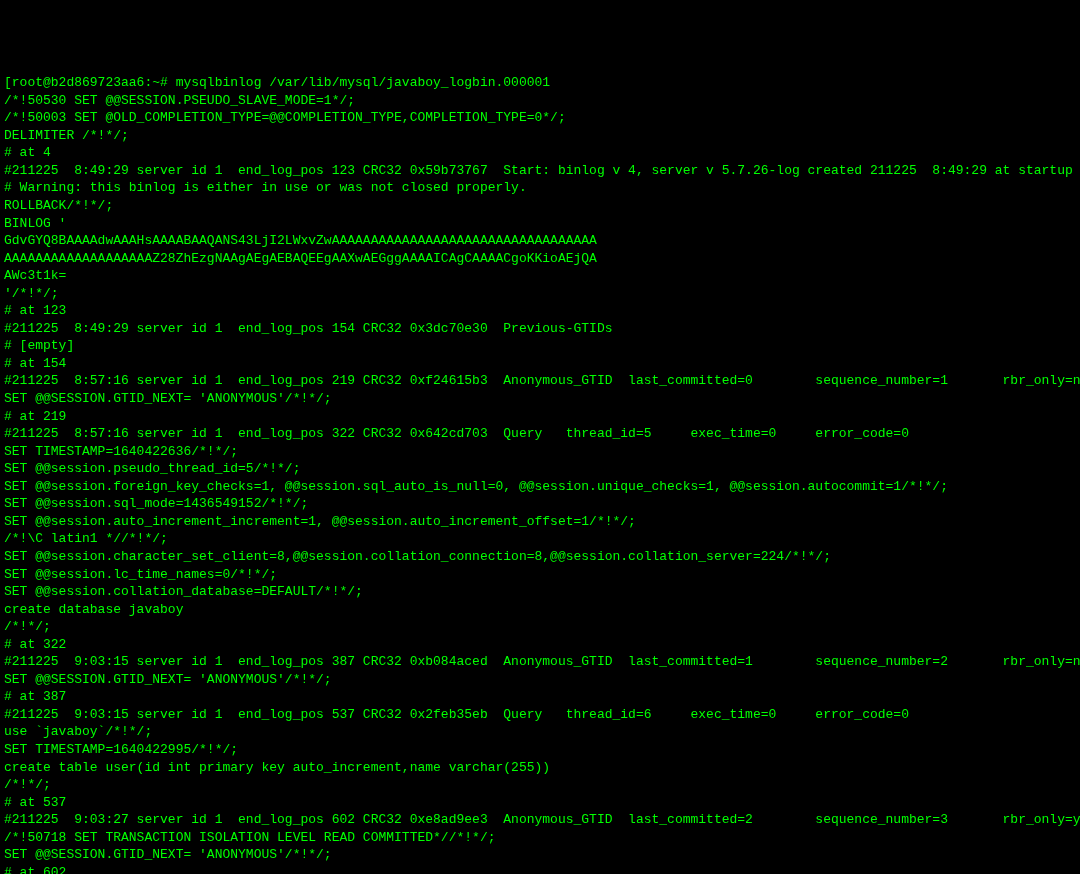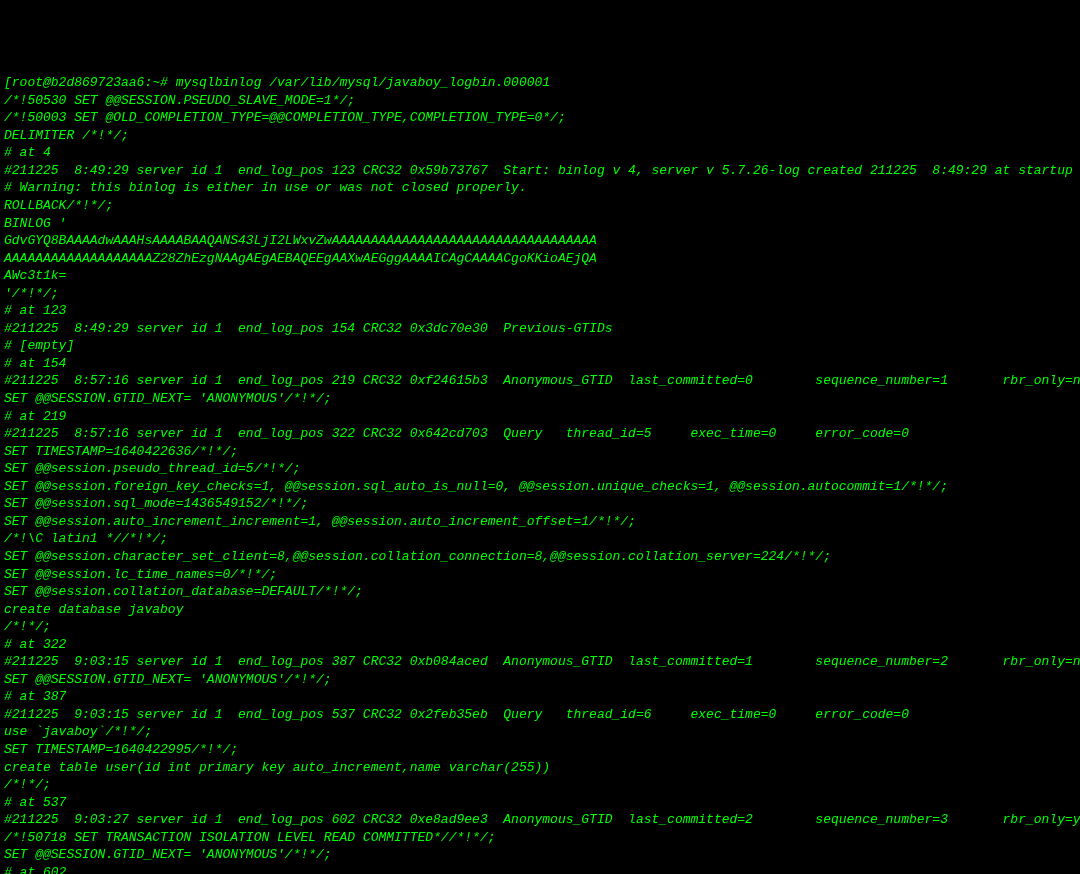--- a/index.html
+++ b/index.html
@@ -14,21 +14,20 @@
       font-size: 13px;
       line-height: 1.35;
       padding: 4px;
       white-space: pre;
       width: 1080px;
       height: 874px;
       overflow: hidden;
     }
     .terminal-line {
       display: block;
-      font-style: italic;
     }
   </style>
 </head>
 <body>
 
 
 
 <div id="terminal-container"><span class="terminal-line">[root@b2d869723aa6:~# mysqlbinlog /var/lib/mysql/javaboy_logbin.000001</span><span class="terminal-line">/*!50530 SET @@SESSION.PSEUDO_SLAVE_MODE=1*/;</span><span class="terminal-line">/*!50003 SET @OLD_COMPLETION_TYPE=@@COMPLETION_TYPE,COMPLETION_TYPE=0*/;</span><span class="terminal-line">DELIMITER /*!*/;</span><span class="terminal-line"># at 4</span><span class="terminal-line">#211225  8:49:29 server id 1  end_log_pos 123 CRC32 0x59b73767  Start: binlog v 4, server v 5.7.26-log created 211225  8:49:29 at startup</span><span class="terminal-line"># Warning: this binlog is either in use or was not closed properly.</span><span class="terminal-line">ROLLBACK/*!*/;</span><span class="terminal-line">BINLOG '</span><span class="terminal-line">GdvGYQ8BAAAAdwAAAHsAAAABAAQANS43LjI2LWxvZwAAAAAAAAAAAAAAAAAAAAAAAAAAAAAAAAAA</span><span class="terminal-line">AAAAAAAAAAAAAAAAAAAZ28ZhEzgNAAgAEgAEBAQEEgAAXwAEGggAAAAICAgCAAAACgoKKioAEjQA</span><span class="terminal-line">AWc3t1k=</span><span class="terminal-line">'/*!*/;</span><span class="terminal-line"># at 123</span><span class="terminal-line">#211225  8:49:29 server id 1  end_log_pos 154 CRC32 0x3dc70e30  Previous-GTIDs</span><span class="terminal-line"># [empty]</span><span class="terminal-line"># at 154</span><span class="terminal-line">#211225  8:57:16 server id 1  end_log_pos 219 CRC32 0xf24615b3  Anonymous_GTID  last_committed=0        sequence_number=1       rbr_only=no</span><span class="terminal-line">SET @@SESSION.GTID_NEXT= 'ANONYMOUS'/*!*/;</span><span class="terminal-line"># at 219</span><span class="terminal-line">#211225  8:57:16 server id 1  end_log_pos 322 CRC32 0x642cd703  Query   thread_id=5     exec_time=0     error_code=0</span><span class="terminal-line">SET TIMESTAMP=1640422636/*!*/;</span><span class="terminal-line">SET @@session.pseudo_thread_id=5/*!*/;</span><span class="terminal-line">SET @@session.foreign_key_checks=1, @@session.sql_auto_is_null=0, @@session.unique_checks=1, @@session.autocommit=1/*!*/;</span><span class="terminal-line">SET @@session.sql_mode=1436549152/*!*/;</span><span class="terminal-line">SET @@session.auto_increment_increment=1, @@session.auto_increment_offset=1/*!*/;</span><span class="terminal-line">/*!\C latin1 *//*!*/;</span><span class="terminal-line">SET @@session.character_set_client=8,@@session.collation_connection=8,@@session.collation_server=224/*!*/;</span><span class="terminal-line">SET @@session.lc_time_names=0/*!*/;</span><span class="terminal-line">SET @@session.collation_database=DEFAULT/*!*/;</span><span class="terminal-line">create database javaboy</span><span class="terminal-line">/*!*/;</span><span class="terminal-line"># at 322</span><span class="terminal-line">#211225  9:03:15 server id 1  end_log_pos 387 CRC32 0xb084aced  Anonymous_GTID  last_committed=1        sequence_number=2       rbr_only=no</span><span class="terminal-line">SET @@SESSION.GTID_NEXT= 'ANONYMOUS'/*!*/;</span><span class="terminal-line"># at 387</span><span class="terminal-line">#211225  9:03:15 server id 1  end_log_pos 537 CRC32 0x2feb35eb  Query   thread_id=6     exec_time=0     error_code=0</span><span class="terminal-line">use `javaboy`/*!*/;</span><span class="terminal-line">SET TIMESTAMP=1640422995/*!*/;</span><span class="terminal-line">create table user(id int primary key auto_increment,name varchar(255))</span><span class="terminal-line">/*!*/;</span><span class="terminal-line"># at 537</span><span class="terminal-line">#211225  9:03:27 server id 1  end_log_pos 602 CRC32 0xe8ad9ee3  Anonymous_GTID  last_committed=2        sequence_number=3       rbr_only=yes</span><span class="terminal-line">/*!50718 SET TRANSACTION ISOLATION LEVEL READ COMMITTED*//*!*/;</span><span class="terminal-line">SET @@SESSION.GTID_NEXT= 'ANONYMOUS'/*!*/;</span><span class="terminal-line"># at 602</span></div>
 
 

